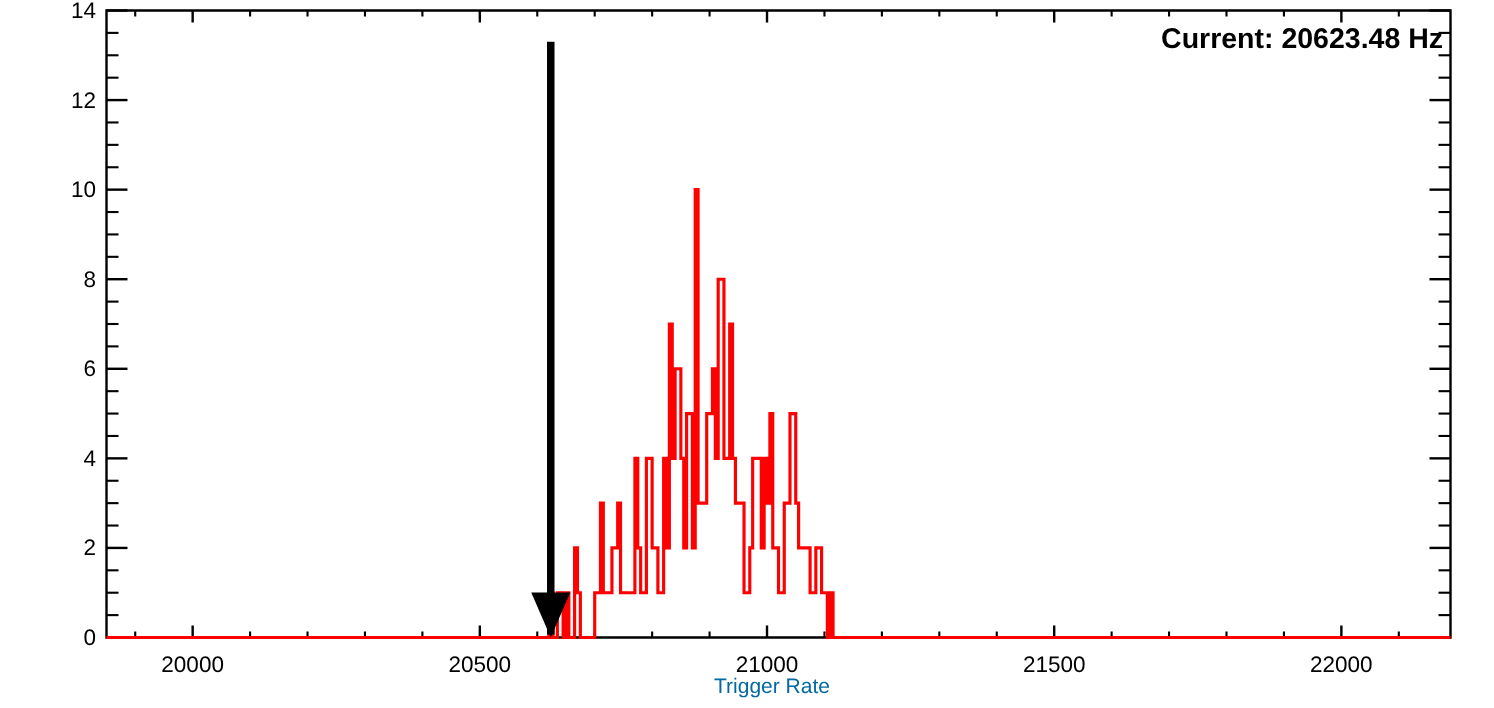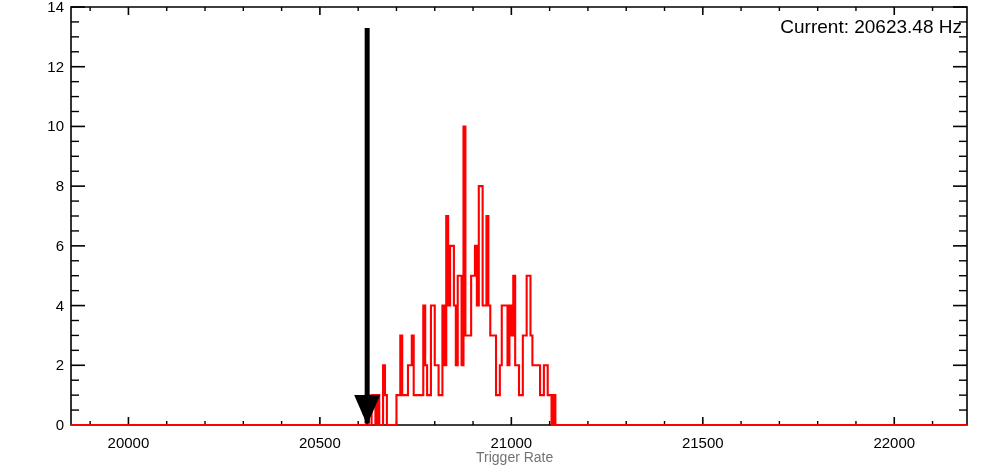--- a/index.html
+++ b/index.html
@@ -2,34 +2,34 @@
 <html><head>
 <meta charset="utf-8">
 <style>
   html,body{margin:0;padding:0;background:#ffffff;}
   body{width:996px;height:472px;overflow:hidden;font-family:"Liberation Sans",sans-serif;}
   #root{position:relative;width:996px;height:472px;background:#ffffff;}
   #plot-svg{position:absolute;left:0;top:0;}
   .current-label{
     position:absolute;
     font-family:"Liberation Sans",sans-serif;
-    font-weight:normal;
+    font-weight:bold;
     font-size:19px;
     color:#000000;
     white-space:nowrap;
     right:34px;
     top:16px;
     letter-spacing:0px;
     text-align:right;
   }
   .axis-title{
     position:absolute;
     font-family:"Liberation Sans",sans-serif;
     font-size:14px;
-    color:#737373;
+    color:#0369a1;
     white-space:nowrap;
   }
   #x-axis-title{left:476px;top:449px;}
   .tick-text{
     font-family:"Liberation Sans",sans-serif;
     font-size:15px;
     fill:#000000;
   }
 </style>
 </head>

